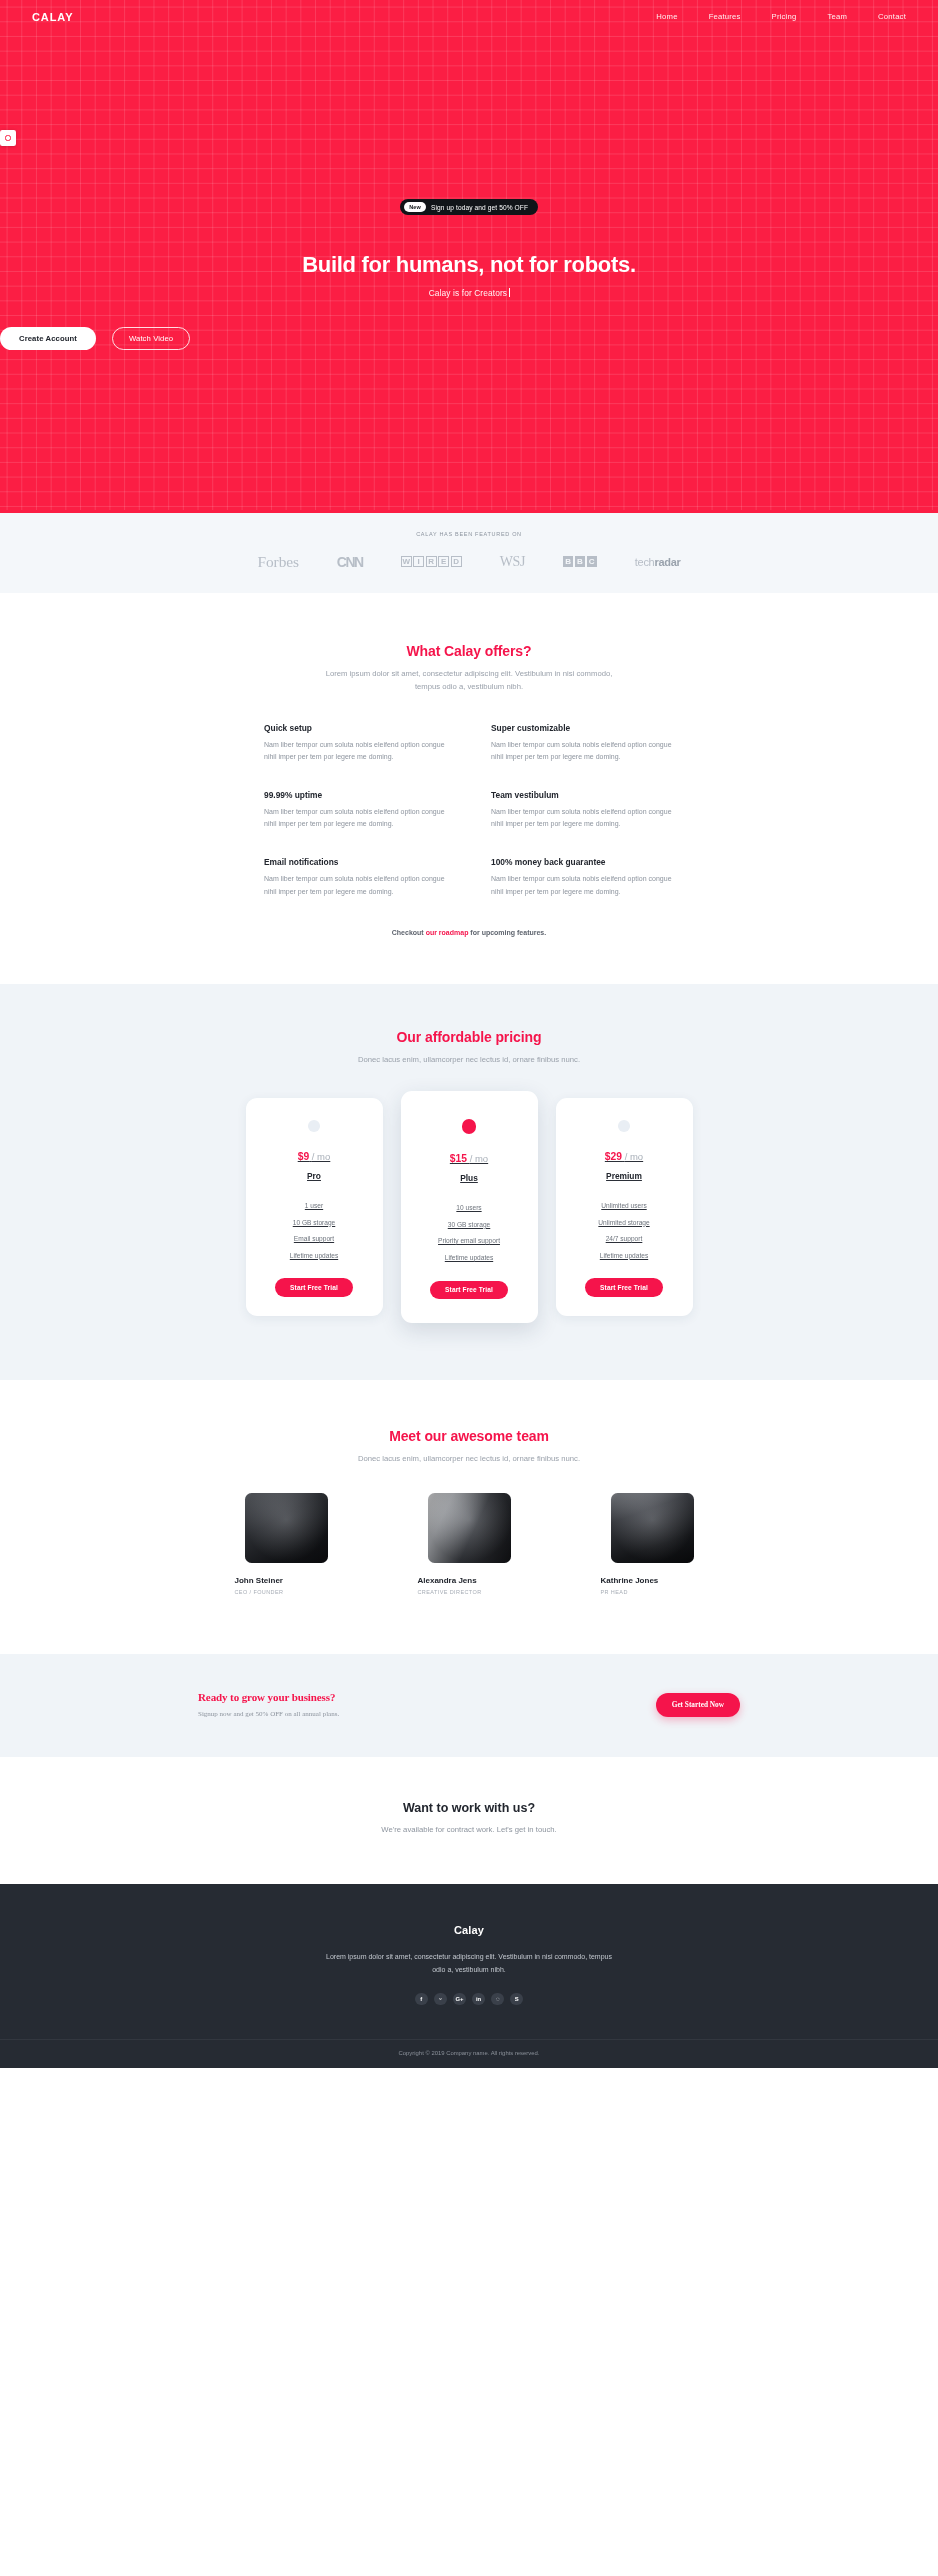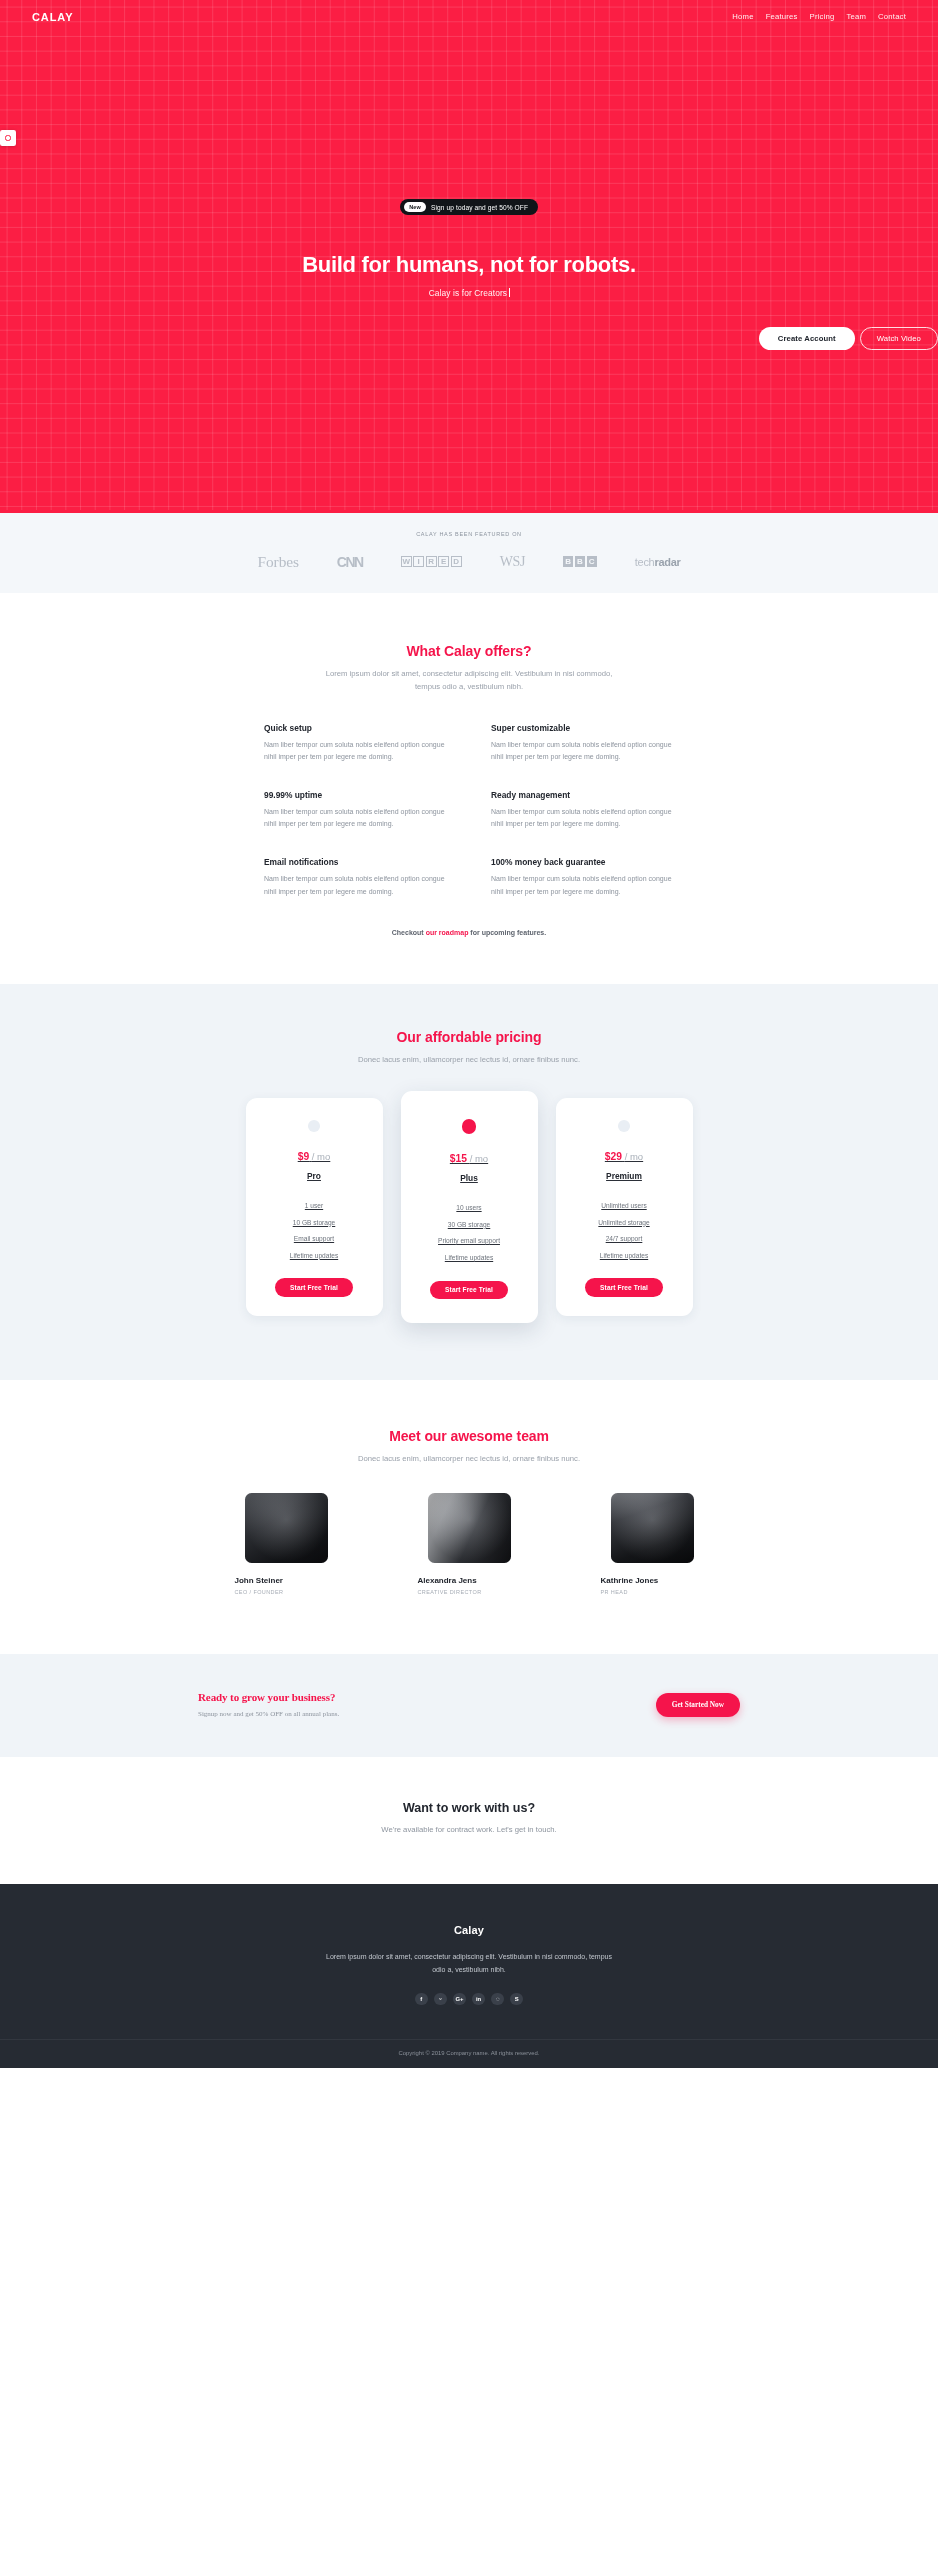--- a/index.html
+++ b/index.html
@@ -30,21 +30,21 @@
     background:#fb1e44;
   }
   .navbar {
     position:relative; z-index:5;
     height:33px; display:flex; align-items:center;
     padding:0 32px;
   }
   .logo {
     color:#fff; font-weight:bold; font-size:11px; letter-spacing:0.9px;
   }
-  .nav-links { margin-left:auto; display:flex; align-items:center; gap:12px; }
+  .nav-links { margin-left:auto; display:flex; align-items:center; gap:31px; }
   .nav-links a {
     color:rgba(255,255,255,0.93); font-size:7.7px; text-decoration:none;
     letter-spacing:0.2px;
   }
   .sidebtn{
     position:absolute; left:0; top:130px; width:16px; height:16px;
     background:#fff; border-radius:2.2px; z-index:6;
     display:flex; align-items:center; justify-content:center;
     box-shadow:0 0.7px 2.9px rgba(0,0,0,.15);
   }
@@ -67,21 +67,21 @@
     font-size:22px; font-weight:bold; color:#fff; letter-spacing:-0.3px;
   }
   .typed{
     margin-top:10.3px; font-size:8.4px; color:rgba(255,255,255,.95);
     letter-spacing:0.1px;
   }
   .typed .caret{
     display:inline-block; width:0.7px; height:9.5px; background:#fff;
     vertical-align:-1.5px; margin-left:1.5px;
   }
-  .hero-actions{ margin-top:29px; display:flex; justify-content:flex-end; gap:5px; }
+  .hero-actions{ margin-top:29px; display:flex; justify-content:flex-start; gap:16px; }
   .btn{
     border:none; cursor:pointer; font-family:inherit;
     border-radius:16px; font-size:7.7px; letter-spacing:0.1px;
   }
   .btn-white{ background:#fff; color:#20242c; font-weight:bold; padding:6.6px 19px; }
   .btn-ghost{ background:transparent; color:#fff; border:0.7px solid rgba(255,255,255,.85); padding:5.9px 16px; }
 
   
   .featured{
     background:#f4f7fa; padding:17.6px 0 22px; text-align:center;
@@ -318,21 +318,21 @@
       </div>
       <div class="feat">
         <h3>Super customizable</h3>
         <p>Nam liber tempor cum soluta nobis eleifend option congue nihil imper per tem por legere me doming.</p>
       </div>
       <div class="feat">
         <h3>99.99% uptime</h3>
         <p>Nam liber tempor cum soluta nobis eleifend option congue nihil imper per tem por legere me doming.</p>
       </div>
       <div class="feat">
-        <h3>Ready management</h3>
+        <h3>Team vestibulum</h3>
         <p>Nam liber tempor cum soluta nobis eleifend option congue nihil imper per tem por legere me doming.</p>
       </div>
       <div class="feat">
         <h3>Email notifications</h3>
         <p>Nam liber tempor cum soluta nobis eleifend option congue nihil imper per tem por legere me doming.</p>
       </div>
       <div class="feat">
         <h3>100% money back guarantee</h3>
         <p>Nam liber tempor cum soluta nobis eleifend option congue nihil imper per tem por legere me doming.</p>
       </div>

